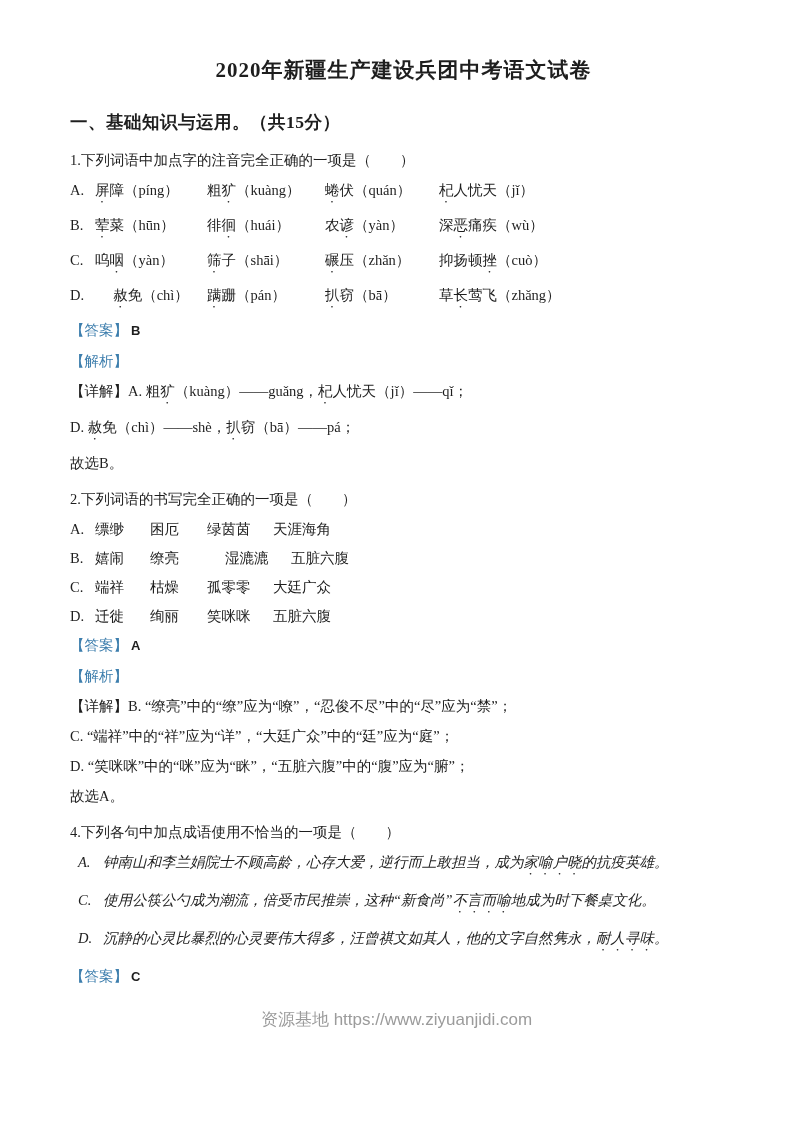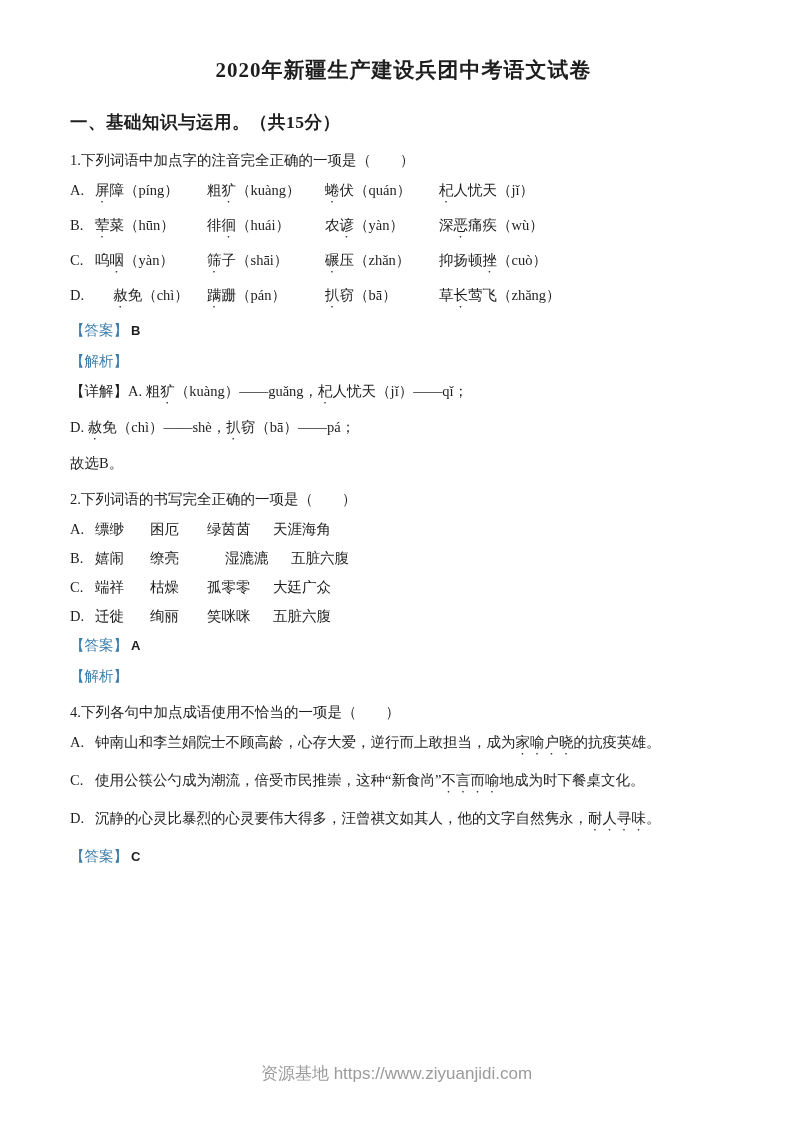--- a/index.html
+++ b/index.html
@@ -18,37 +18,37 @@
     margin:0;letter-spacing:1px;
   }
   .section-heading{
     font-size:17.5px;font-weight:bold;
     margin:26px 0 0 0;letter-spacing:0.5px;
   }
   p{font-size:14.5px;line-height:20px;}
   .stem{margin:16px 0 10px 0;}
   .line{margin:0 0 10px 0;}
   .opt-row{margin:0 0 9px 0;white-space:nowrap;}
-  .sentences .opt-row{margin:0 0 12px 0;}
+  .sentences .opt-row{margin:0 0 12px 8px;font-style:italic;}
   .opt-letter{display:inline-block;width:25px;}
   .cell{display:inline-block;vertical-align:top;}
   .blue{color:var(--accent,#3D7EAD);}
   .ansval{
     margin-left:3px;
     font-family:"Liberation Sans","DejaVu Sans",sans-serif;
     font-size:13px;font-weight:bold;
   }
   .dot{
     text-emphasis:filled dot;
     -webkit-text-emphasis:filled dot;
     text-emphasis-position:under right;
     -webkit-text-emphasis-position:under right;
   }
   .footer{
-    position:absolute;left:0;top:1062px;width:793px;
+    position:absolute;left:0;top:1008px;width:793px;
     text-align:center;
     font-family:"Liberation Sans","DejaVu Sans",sans-serif;
     font-size:17px;
     color:var(--footer-color,#9B9B9B);
   }
 </style>
 </head>
 <body>
 
 <div class="page">
@@ -77,20 +77,26 @@
   <section>
     <p class="stem">2.下列词语的书写完全正确的一项是（　　）</p>
     <div>
         <p class="opt-row"><span class="opt-letter">A.</span><span class="cell" style="width: 55px;">缥缈</span><span class="cell" style="width: 57px;">困厄</span><span class="cell" style="width: 66px;">绿茵茵</span><span class="cell">天涯海角</span></p>
         <p class="opt-row"><span class="opt-letter">B.</span><span class="cell" style="width: 55px;">嬉闹</span><span class="cell" style="width: 57px;">缭亮</span><span class="cell" style="width: 66px; margin-left: 18px;">湿漉漉</span><span class="cell">五脏六腹</span></p>
         <p class="opt-row"><span class="opt-letter">C.</span><span class="cell" style="width: 55px;">端祥</span><span class="cell" style="width: 57px;">枯燥</span><span class="cell" style="width: 66px;">孤零零</span><span class="cell">大廷广众</span></p>
         <p class="opt-row"><span class="opt-letter">D.</span><span class="cell" style="width: 55px;">迁徙</span><span class="cell" style="width: 57px;">绚丽</span><span class="cell" style="width: 66px;">笑咪咪</span><span class="cell">五脏六腹</span></p>
       </div>
     <p class="line"><span class="blue">【答案】</span><span class="ansval">A</span></p>
     <p class="line blue">【解析】</p>
+    <div>
+        <p class="line">【详解】B. “缭亮”中的“缭”应为“嘹”，“忍俊不尽”中的“尽”应为“禁”；</p>
+        <p class="line">C. “端祥”中的“祥”应为“详”，“大廷广众”中的“廷”应为“庭”；</p>
+        <p class="line">D. “笑咪咪”中的“咪”应为“眯”，“五脏六腹”中的“腹”应为“腑”；</p>
+        <p class="line">故选A。</p>
+      </div>
   </section>
 
   <section>
     <p class="stem">4.下列各句中加点成语使用不恰当的一项是（　　）</p>
     <div class="sentences">
         <p class="opt-row"><span class="opt-letter">A.</span><span class="cell">钟南山和李兰娟院士不顾高龄，心存大爱，逆行而上敢担当，成为<span class="dot">家喻户晓</span>的抗疫英雄。</span></p>
         <p class="opt-row"><span class="opt-letter">C.</span><span class="cell">使用公筷公勺成为潮流，倍受市民推崇，这种“新食尚”<span class="dot">不言而喻</span>地成为时下餐桌文化。</span></p>
         <p class="opt-row"><span class="opt-letter">D.</span><span class="cell">沉静的心灵比暴烈的心灵要伟大得多，汪曾祺文如其人，他的文字自然隽永，<span class="dot">耐人寻味</span>。</span></p>
       </div>
     <p class="line"><span class="blue">【答案】</span><span class="ansval">C</span></p>

